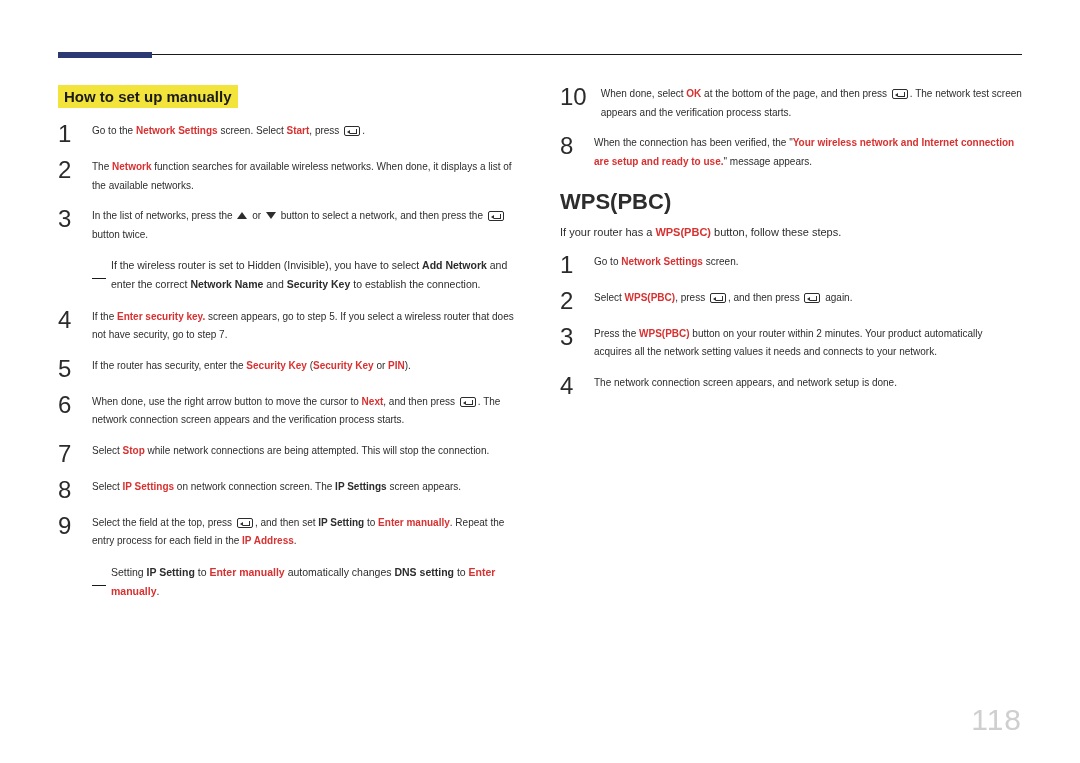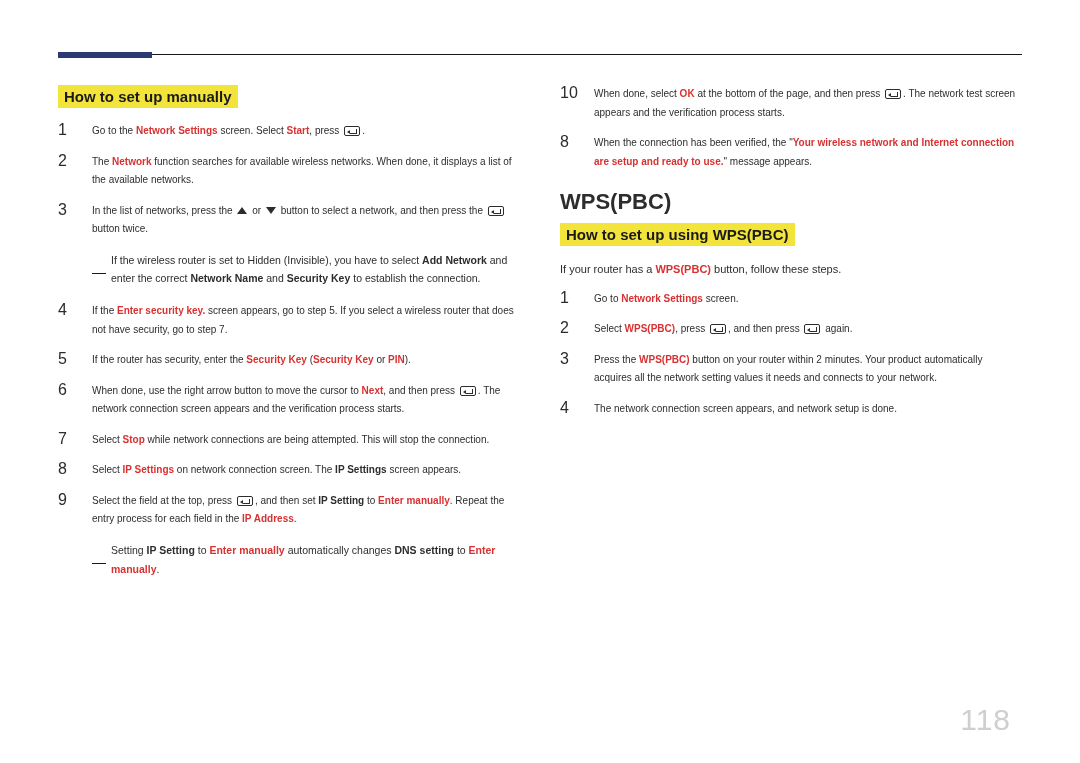--- a/index.html
+++ b/index.html
@@ -49,21 +49,21 @@
     }
     .steps { list-style: none; }
     .step {
       display: flex;
       gap: 14px;
       margin-bottom: 12px;
       align-items: flex-start;
     }
     .step-num {
       font-family: "Gill Sans", "Segoe UI", Arial, sans-serif;
-      font-size: 16px;
+      font-size: 24px;
       line-height: 1;
       color: #2b2b2b;
       min-width: 20px;
       text-align: left;
     }
     .step-body {
       font-size: 10px;
       line-height: 1.85;
       color: #2d2d2d;
       flex: 1;
@@ -130,21 +130,21 @@
     .icon-up,
     .icon-down {
       width: 0; height: 0;
       border-left: 5px solid transparent;
       border-right: 5px solid transparent;
     }
     .icon-up { border-bottom: 7px solid #2d2d2d; vertical-align: 0; }
     .icon-down { border-top: 7px solid #2d2d2d; vertical-align: 0; }
     .page-number {
       position: absolute;
-      right: 69px;
+      right: 58px;
       bottom: 26px;
       font-size: 30px;
       color: #cfcfcf;
       font-weight: 300;
       font-family: "Segoe UI Light", "Arial Narrow", Arial, sans-serif;
       letter-spacing: 1px;
     }
   </style>
 </head>
 <body>
@@ -213,21 +213,20 @@
         <div class="step-num">10</div>
         <div class="step-body"><span>When done, select </span><span class="r">OK</span><span> at the bottom of the page, and then press </span><span class="icon icon-enter"><span class="icon-enter-arrow"></span></span><span>. The network test screen appears and the verification process starts.</span></div>
       </li>
       <li class="step">
         <div class="step-num">8</div>
         <div class="step-body"><span>When the connection has been verified, the "</span><span class="r">Your wireless network and Internet connection are setup and ready to use.</span><span>" message appears.</span></div>
       </li>
     </ol>
 
     <div class="wps-title">WPS(PBC)</div>
-    <div class="section-heading">How to set up using WPS(PBC)</div>
     <div class="intro"><span>If your router has a </span><span class="r">WPS(PBC)</span><span> button, follow these steps.</span></div>
 
     <ol class="steps">
       <li class="step">
         <div class="step-num">1</div>
         <div class="step-body"><span>Go to </span><span class="r">Network Settings</span><span> screen.</span></div>
       </li>
       <li class="step">
         <div class="step-num">2</div>
         <div class="step-body"><span>Select </span><span class="r">WPS(PBC)</span><span>, press </span><span class="icon icon-enter"><span class="icon-enter-arrow"></span></span><span>, and then press </span><span class="icon icon-enter"><span class="icon-enter-arrow"></span></span><span> again.</span></div>

